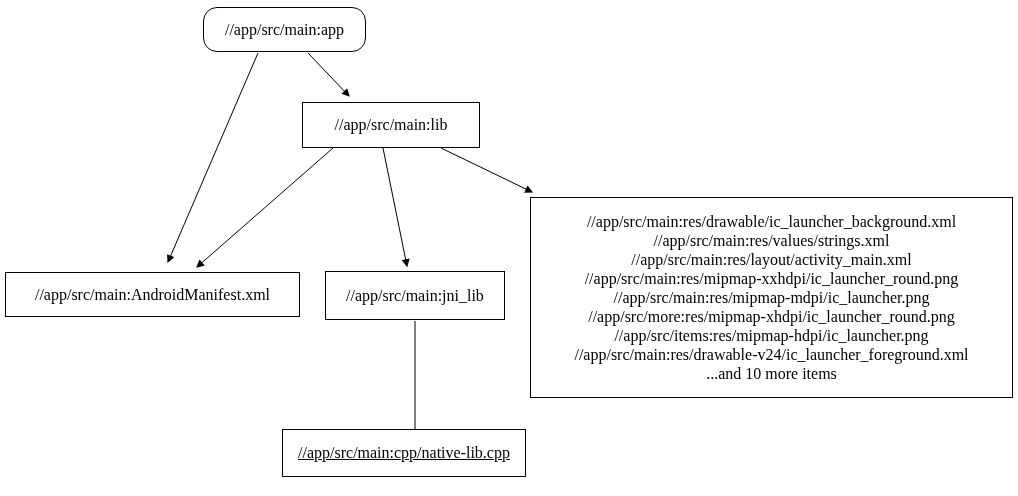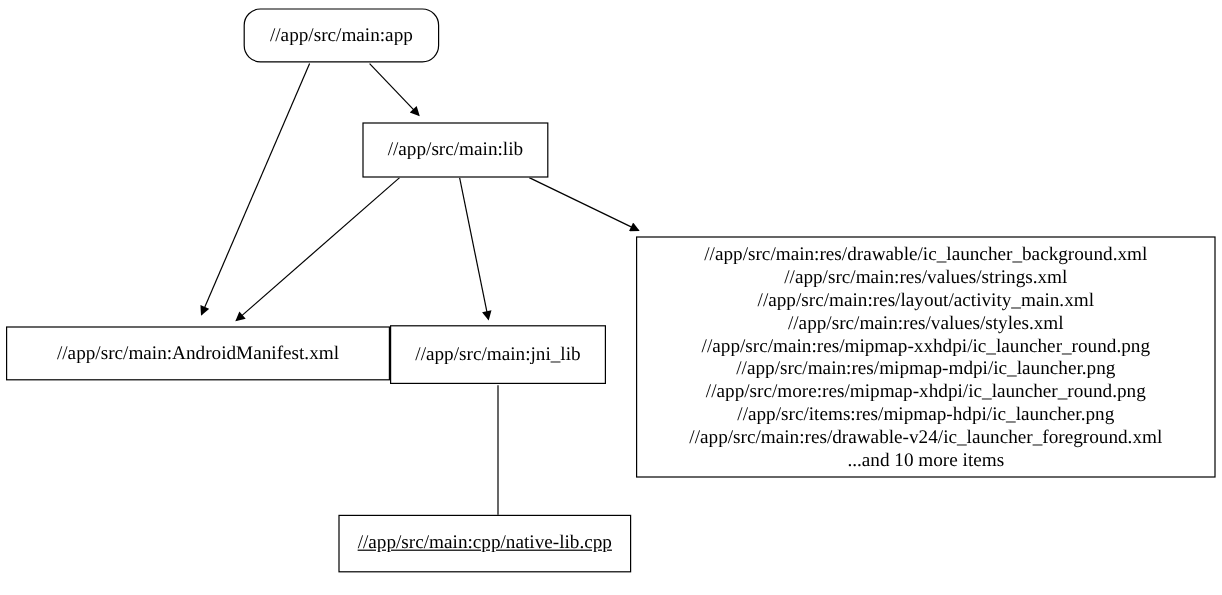--- a/index.html
+++ b/index.html
@@ -30,22 +30,22 @@
     position: absolute;
     border: 1px solid #000000;
     background: #ffffff;
     display: flex;
     align-items: center;
     justify-content: center;
     font-size: 16px;
     white-space: nowrap;
   }
   .node-app        { left: 203px; top: 7px;   width: 163px; height: 45px; border-radius: 14px; }
-  .node-lib        { left: 302px; top: 102px; width: 155px; height: 46px; }
-  .node-manifest   { left: 5px;   top: 272px; width: 320px; height: 45px; }
+  .node-lib        { left: 302px; top: 102px; width: 178px; height: 46px; }
+  .node-manifest   { left: 5px;   top: 272px; width: 295px; height: 45px; }
   .node-jni-lib    { left: 325px; top: 271px; width: 180px; height: 49px; }
   .node-native     { left: 282px; top: 429px; width: 244px; height: 48px; text-decoration: underline; }
   .node-res {
     left: 530px; top: 197px; width: 483px; height: 201px;
     flex-direction: column;
     justify-content: center;
   }
   .node-res .res-line {
     line-height: 19px;
     font-size: 16px;
@@ -83,21 +83,20 @@
   </div>
 
   <div class="node node-jni-lib">
     <span>//app/src/main:jni_lib</span>
   </div>
 
   <div class="node node-res">
     <div class="res-line">//app/src/main:res/drawable/ic_launcher_background.xml</div>
     <div class="res-line">//app/src/main:res/values/strings.xml</div>
     <div class="res-line">//app/src/main:res/layout/activity_main.xml</div>
-    <div class="res-line">//app/src/main:res/values/styles.xml</div>
     <div class="res-line">//app/src/main:res/mipmap-xxhdpi/ic_launcher_round.png</div>
     <div class="res-line">//app/src/main:res/mipmap-mdpi/ic_launcher.png</div>
     <div class="res-line">//app/src/more:res/mipmap-xhdpi/ic_launcher_round.png</div>
     <div class="res-line">//app/src/items:res/mipmap-hdpi/ic_launcher.png</div>
     <div class="res-line">//app/src/main:res/drawable-v24/ic_launcher_foreground.xml</div>
     <div class="res-line">...and 10 more items</div>
   </div>
 
   <div class="node node-native">
     <span>//app/src/main:cpp/native-lib.cpp</span>

